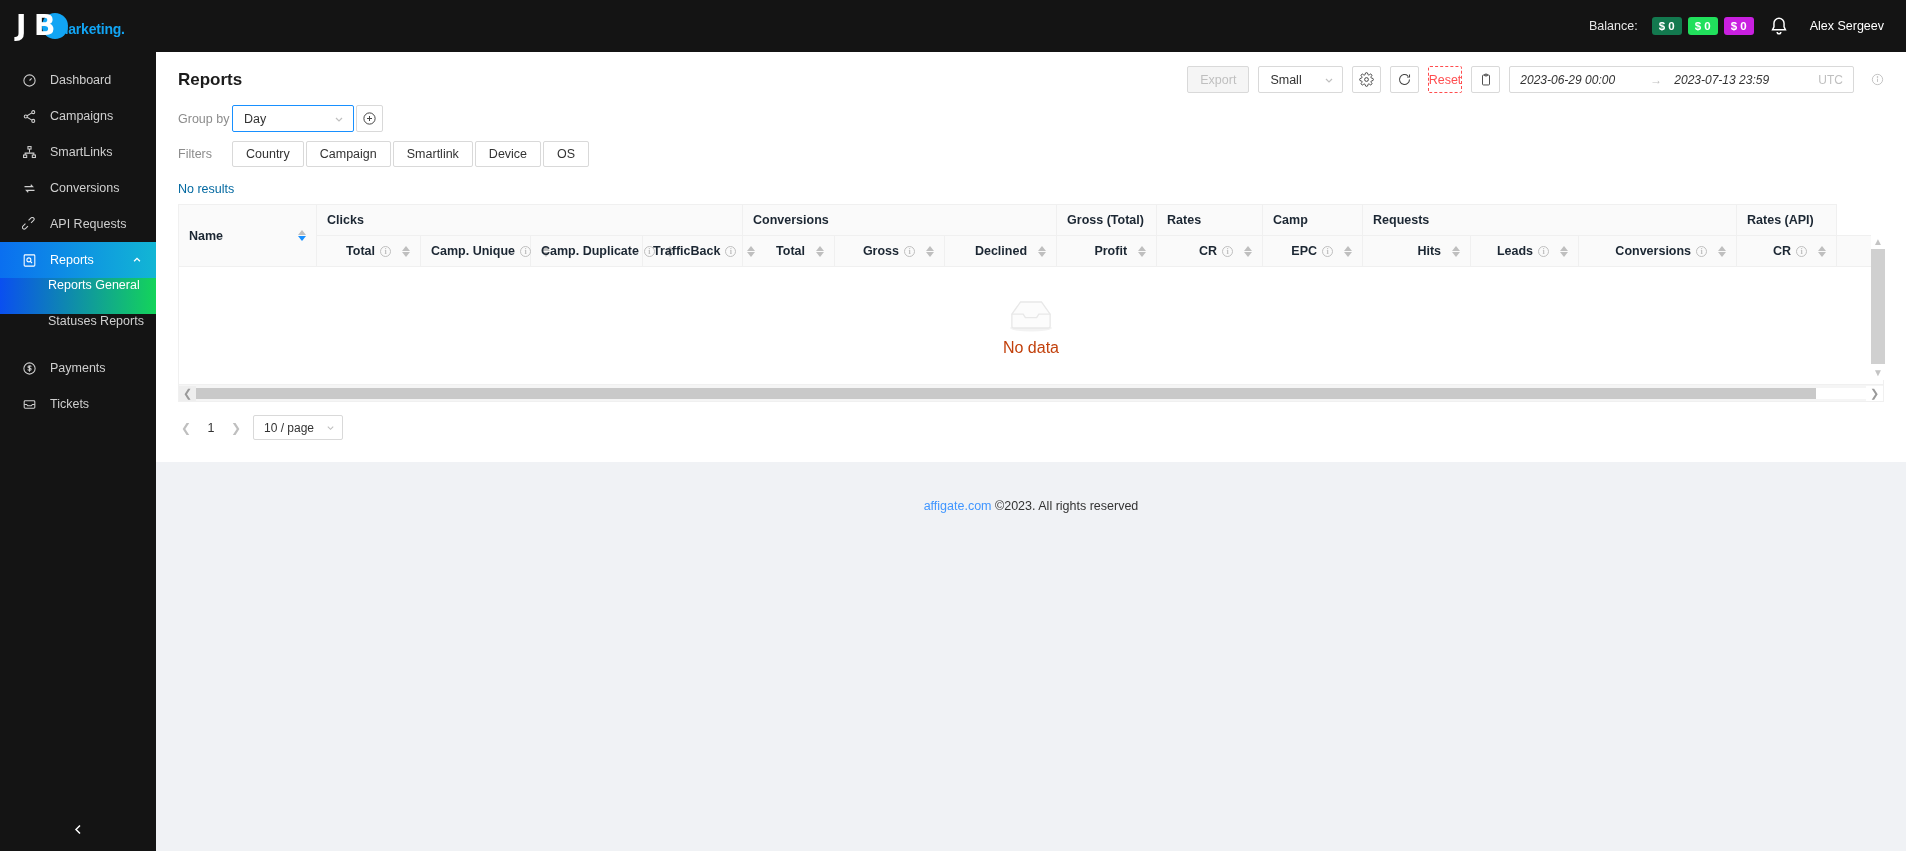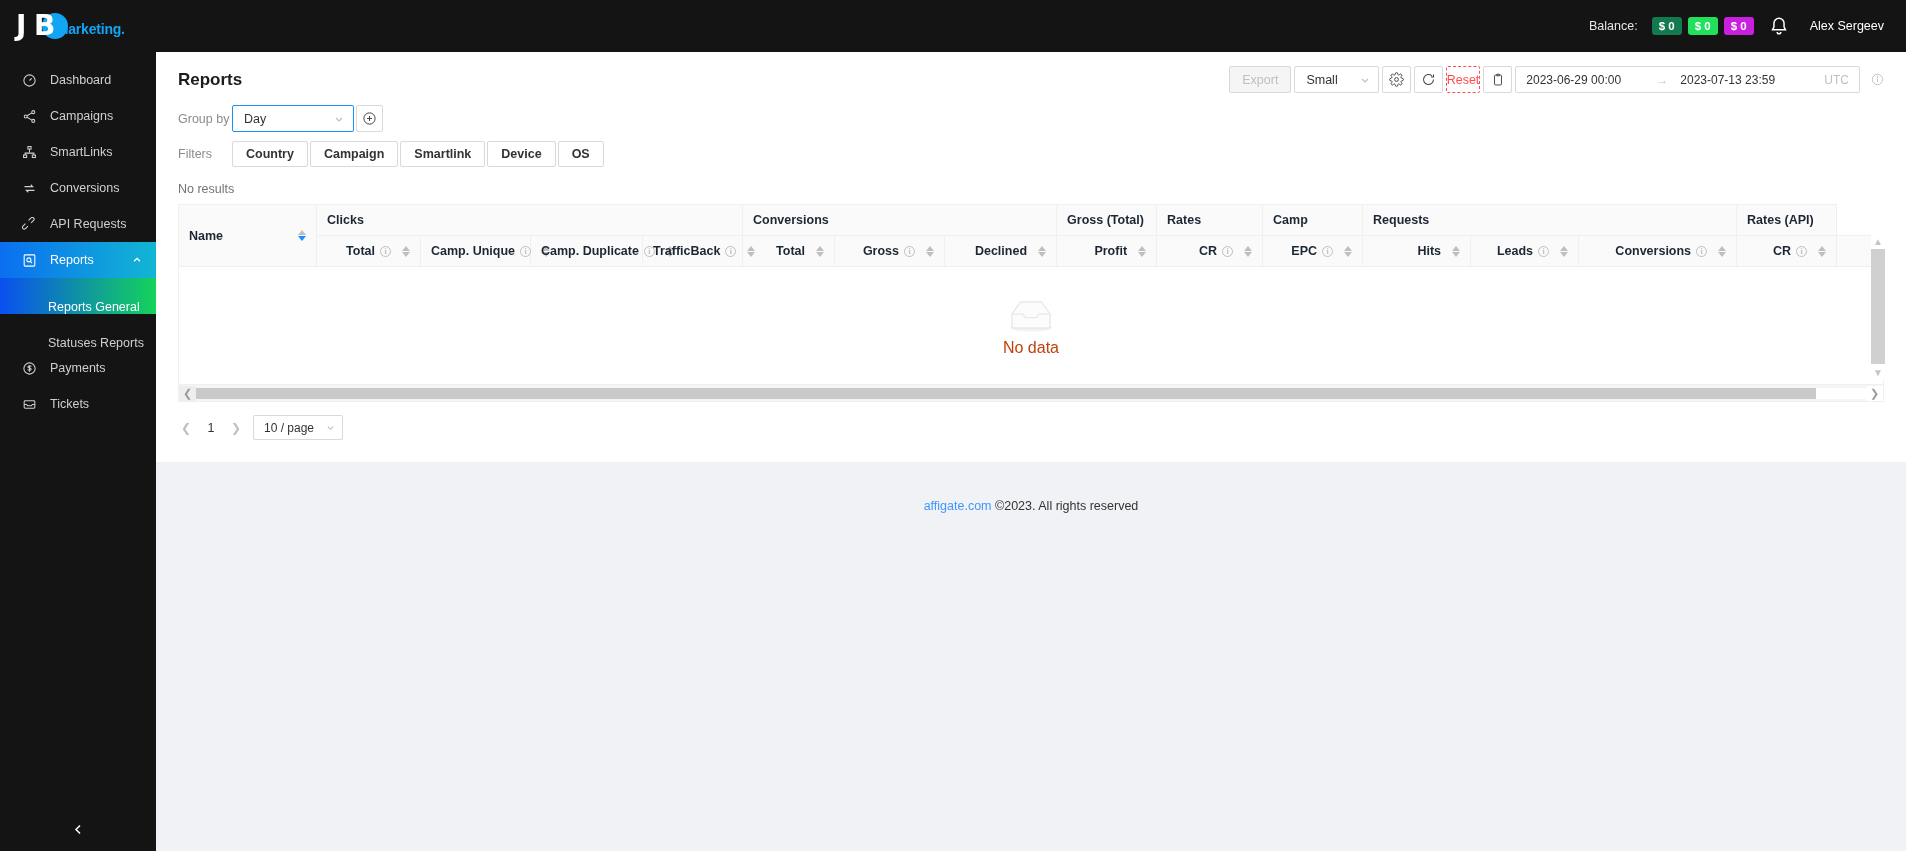--- a/index.html
+++ b/index.html
@@ -68,21 +68,21 @@
     height: 36px; padding-left: 22px; gap: 13px;
     color: #cfcfcf; font-size: 12.5px; cursor: pointer;
   }
   .nav-item .ic { width: 15px; height: 15px; flex: 0 0 15px; display:block; }
   .nav-item.active {
     background: linear-gradient(90deg, #0a6ff0 0%, #12b6d4 100%);
     color: #ffffff;
   }
   .nav-item.active .ic { color: #fff; }
   .nav-sub {
-    display: flex; align-items: flex-end; height: 36px;
+    display: flex; align-items: flex-start; height: 36px;
     padding-left: 48px; font-size: 12.5px; color: #cfcfcf; cursor: pointer;
   }
   .nav-sub.active {
     background: linear-gradient(90deg, #0a4ff0 0%, #14d45a 100%);
     color: #ffffff; font-weight: normal;
   }
   .caret-up { margin-left: auto; margin-right: 14px; width: 10px; height: 10px; }
   .collapse-btn {
     position: absolute; bottom: 0; left: 0; width: 156px; height: 44px;
     display: flex; align-items: center; justify-content: center;
@@ -93,21 +93,21 @@
   .main {
     position: absolute; left: 156px; top: 52px;
     width: 1750px; height: 799px; background: #f0f2f5; overflow: hidden;
   }
   .content-card { background: #ffffff; padding: 0 0 22px 0; }
 
   .page-head {
     display: flex; align-items: flex-start; padding: 14px 22px 0 22px;
   }
   .page-title { font-size: 17px; font-weight: bold; color: #1c1c1c; margin: 4px 0 0 0; }
-  .toolbar { margin-left: auto; display: flex; align-items: center; gap: 3px; }
+  .toolbar { margin-left: auto; display: flex; align-items: center; gap: 9px; }
 
   .btn {
     height: 27px; border: 1px solid #d9d9d9; background: #fff; border-radius: 2px;
     font-size: 12.5px; color: #333; display: inline-flex; align-items: center;
     justify-content: center; padding: 0 12px; cursor: pointer;
   }
   .btn.disabled { color: #bfbfbf; background: #f5f5f5; border-color: #d9d9d9; cursor: default; }
   .btn.icon-only { width: 29px; padding: 0; }
   .btn.reset {
     border: 1px dashed #ff4d4f; color: #ff4d4f; background: #fff; padding: 0 0;
@@ -116,21 +116,21 @@
     height: 27px; border: 1px solid #d9d9d9; background: #fff; border-radius: 2px;
     font-size: 12.5px; color: #333; display: inline-flex; align-items: center;
     padding: 0 8px 0 11px; gap: 22px; cursor: pointer; min-width: 66px;
   }
   .select-box .cd { color: #bfbfbf; margin-left: auto; }
   .daterange {
     height: 27px; border: 1px solid #d9d9d9; background: #fff; border-radius: 2px;
     display: inline-flex; align-items: center; padding: 0 10px;
     font-size: 12px; color: #333; gap: 0; cursor: pointer;
   }
-  .dr-date { width: 118px; }
+  .dr-date { width: 118px; font-style: italic; }
   .dr-sep { color: #bfbfbf; padding: 0 12px; }
   .dr-tz { color: #bfbfbf; padding-left: 26px; }
   .info-circ { color: #bfbfbf; margin-left: 8px; display:inline-flex; }
 
   .controls { padding: 12px 22px 0 22px; }
   .ctrl-row { display: flex; align-items: center; gap: 2px; margin-bottom: 9px; }
   .ctrl-label { font-size: 12.5px; color: #8c8c8c; width: 52px; }
   .groupby-select {
     width: 122px; height: 27px; border: 1px solid #1890ff; border-radius: 2px;
     background: #fff; display: flex; align-items: center; padding: 0 9px 0 11px;
@@ -138,23 +138,23 @@
   }
   .groupby-select .cd { margin-left: auto; color: #bfbfbf; }
   .circle-btn {
     width: 27px; height: 27px; border: 1px solid #d9d9d9; background: #fff;
     border-radius: 2px; display: inline-flex; align-items: center;
     justify-content: center; cursor: pointer;
   }
   .filter-btn {
     height: 26px; border: 1px solid #d9d9d9; background: #fff; border-radius: 2px;
     font-size: 12.5px; color: #333; display: inline-flex; align-items: center;
-    padding: 0 13px; cursor: pointer; font-weight: bold;
-  }
-  .no-results { font-size: 12.5px; color: #737373; padding: 6px 22px 8px 22px; }
+    padding: 0 13px; cursor: pointer;
+  }
+  .no-results { font-size: 12.5px; color: #0369a1; padding: 6px 22px 8px 22px; }
 
   
   .table-wrap { margin: 0 22px; position: relative; }
   .tbl { width: 100%; border-collapse: collapse; table-layout: fixed; }
   .tbl th {
     background: #fafafa; border: 1px solid #f0f0f0;
     font-size: 12.5px; font-weight: bold; color: #1c2733;
     padding: 8px 10px; height: 29px; vertical-align: middle;
   }
   .th-group { text-align: left; }

